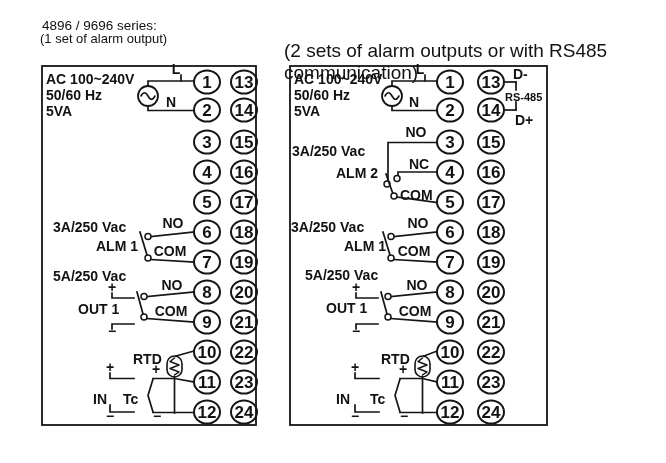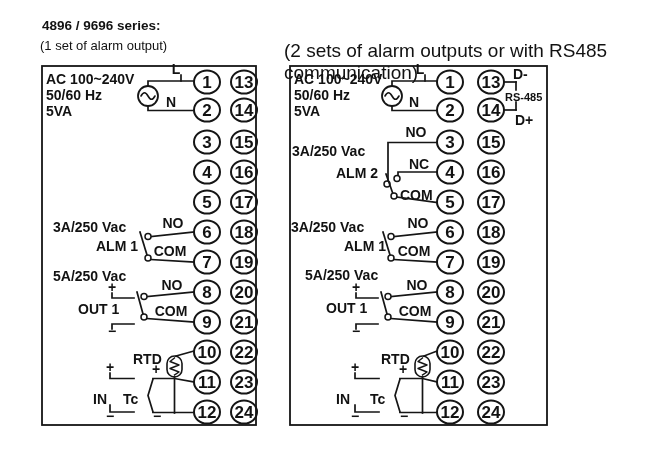--- a/index.html
+++ b/index.html
@@ -1,19 +1,19 @@
 <!DOCTYPE html>
 <html><head>
 <meta charset="utf-8">
 <style>
   html,body{margin:0;padding:0;background:#ffffff;}
   body{width:666px;height:463px;position:relative;overflow:hidden;
        font-family:"Liberation Sans",sans-serif;color:#121212;}
-  .title{position:absolute;left:42px;top:18px;font-size:13.5px;font-weight:bold;}
-  .cap-l{position:absolute;left:40px;top:38px;font-size:13px;}
+  .title{position:absolute;left:42px;top:18px;font-size:13.5px;font-weight:normal;}
+  .cap-l{position:absolute;left:40px;top:31px;font-size:13px;}
   .cap-r{position:absolute;left:284px;top:40px;font-size:19px;}
   svg{position:absolute;top:64px;}
   #svgL{left:40px;}
   #svgR{left:286px;}
   svg line,svg polyline,svg path,svg rect,svg ellipse,svg circle{
     fill:none;stroke:#151515;stroke-width:1.7;stroke-linecap:square;stroke-linejoin:miter;}
   svg rect.border{stroke-width:1.8;}
   svg ellipse.tring{stroke-width:2;}
   svg circle.contact{stroke-width:1.5;fill:#ffffff;}
   svg circle.acsrc{stroke-width:1.8;}

